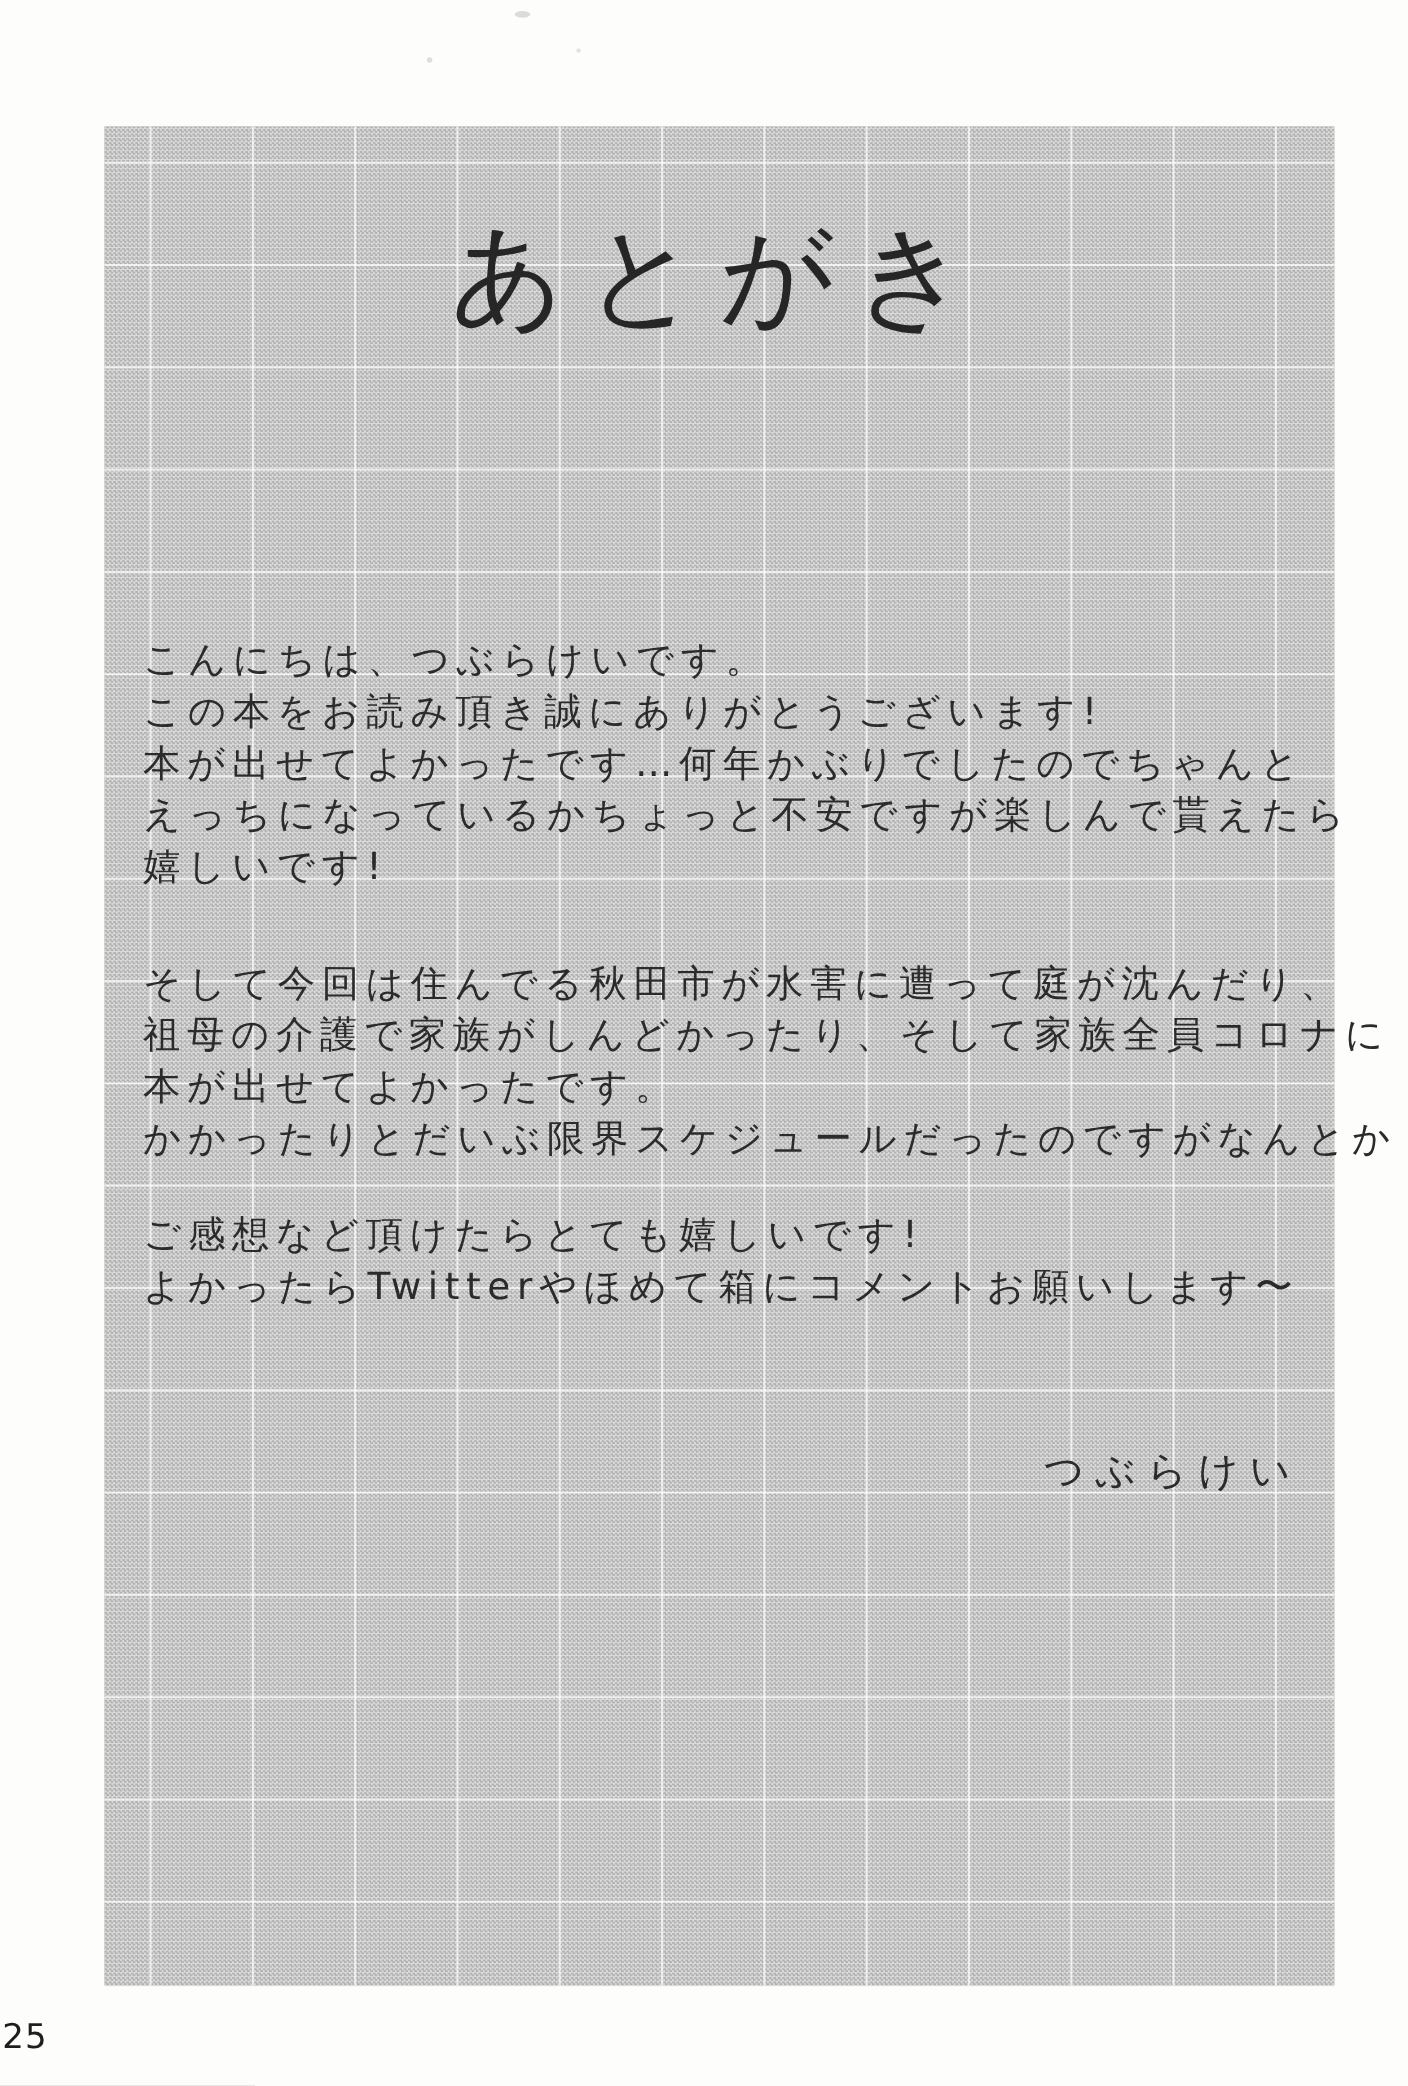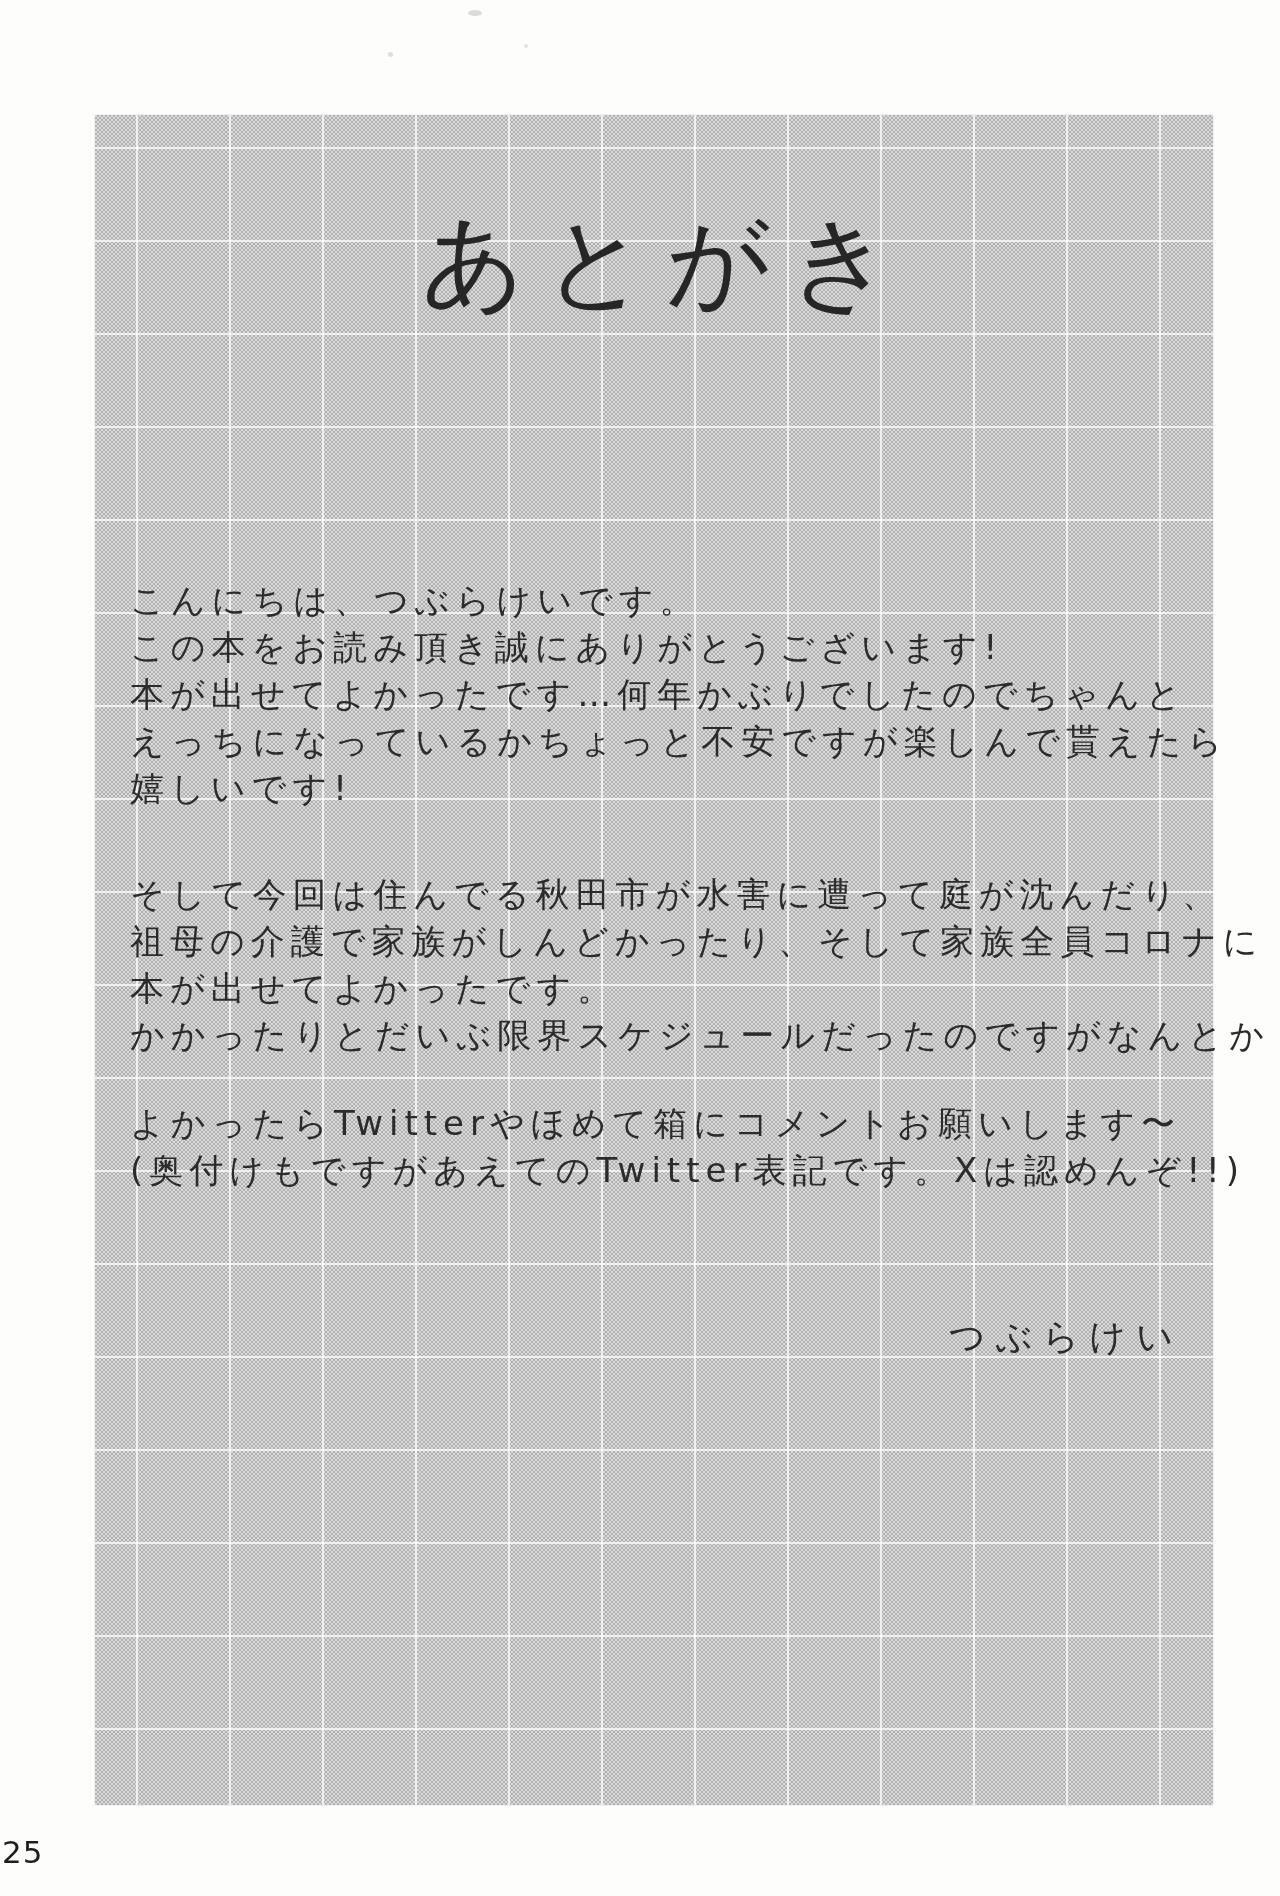--- a/index.html
+++ b/index.html
@@ -19,21 +19,21 @@
       linear-gradient(to right, rgba(255,255,255,.72) 0 2px, transparent 2px),
       linear-gradient(to bottom, rgba(255,255,255,.72) 0 2px, transparent 2px),
       conic-gradient(#b1b1b1 0 25%, #dadada 0 50%, #b1b1b1 0 75%, #dadada 0);
     background-size:93px 100%, 100% 93px, 4px 4px;
     background-position:41px 0, 0 32px, 0 0;
     box-shadow:0 0 2px rgba(0,0,0,.15);
   }
   .title{
     position:absolute;
     top:68px;left:0;width:100%;
-    margin:12px;
+    margin:0;
     text-align:center;
     font-size:102px;
     font-weight:500;
     letter-spacing:18px;
     color:#262626;
     white-space:nowrap;
   }
   .para{position:absolute;left:35px;right:20px;}
   .p1{top:462px;}
   .p2{top:729px;margin-top:27px;}
@@ -88,22 +88,22 @@
     </div>
 
     <div class="para p2">
       <div class="line">そして今回は住んでる秋田市が水害に遭って庭が沈んだり、</div>
       <div class="line">祖母の介護で家族がしんどかったり、そして家族全員コロナに</div>
       <div class="line">本が出せてよかったです。</div>
       <div class="line">かかったりとだいぶ限界スケジュールだったのですがなんとか</div>
     </div>
 
     <div class="para p3">
+      <div class="line">ご感想など頂けたらとても嬉しいです!</div>
       <div class="line">よかったらTwitterやほめて箱にコメントお願いします〜</div>
-      <div class="line">(奥付けもですがあえてのTwitter表記です。Xは認めんぞ!!)</div>
     </div>
 
     <div class="signature">つぶらけい</div>
 
   </div>
 
   <div class="page-number">25</div>
 
 </div>
 

